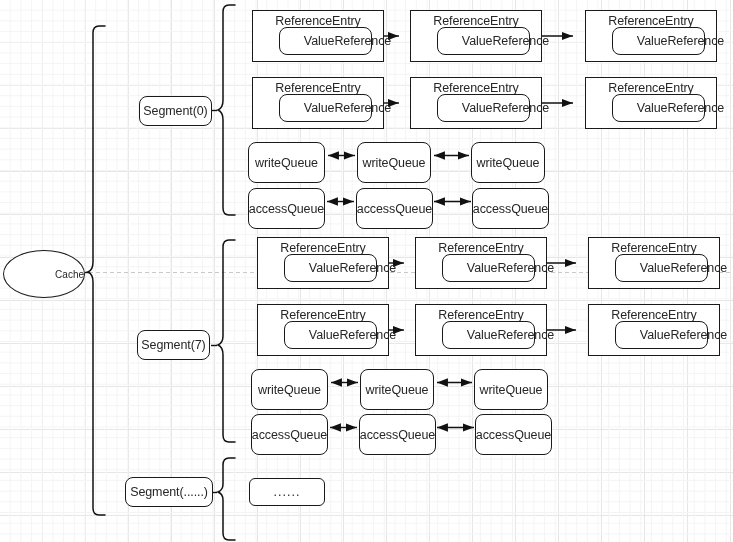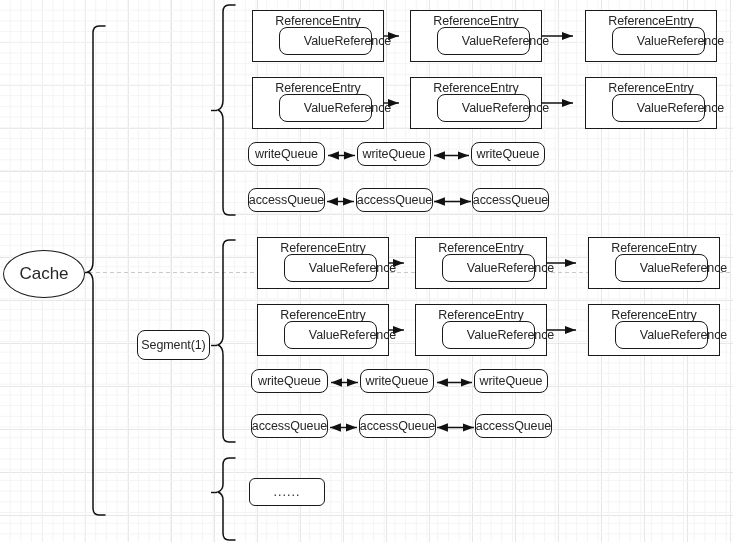--- a/index.html
+++ b/index.html
@@ -57,21 +57,21 @@
     background:#ffffff;
     border:1.3px solid #1a1a1a;
     border-radius:8px;
     font-size:12.5px;
     color:#262626;
     display:flex;align-items:center;justify-content:center;
     white-space:nowrap;
     padding-left:44px;
   }
   .queue{
-    height:24px;
+    height:41px;
     font-size:12.5px;
     border-radius:8px;
   }
   .seg{
     height:30px;
     font-size:12.5px;
     border-radius:8px;
   }
   .dots-box{
     width:76px;height:28px;
@@ -80,22 +80,22 @@
     letter-spacing:1px;
   }
   .cache-ellipse{
     position:absolute;
     left:3px;top:250px;
     width:82px;height:48px;
     box-sizing:border-box;
     background:#ffffff;
     border:1.4px solid #1a1a1a;
     border-radius:50%;
-    display:flex;align-items:center;justify-content:center;
-    font-size:17px;color:#262626;
+    display:flex;align-items:center;justify-content:flex-end;
+    font-size:10px;color:#262626;
   }
   svg.ov{position:absolute;left:0;top:0;width:733px;height:542px;overflow:visible;pointer-events:none;}
   .guide{stroke:#c9c9c9;stroke-width:1;stroke-dasharray:4 3;}
   .ln{stroke:#111;stroke-width:1.4;fill:none;}
   .brace{stroke:#111;stroke-width:1.5;fill:none;stroke-linecap:round;}
 </style>
 </head>
 <body>
 
 <div id="canvas">
@@ -146,22 +146,28 @@
     <line class="ln" marker-end="url(#ar)" marker-start="url(#arS)" x1="437" y1="382.5" x2="472" y2="382.5"></line>
 
     <line class="ln" marker-end="url(#ar)" marker-start="url(#arS)" x1="330" y1="427.5" x2="357" y2="427.5"></line>
     <line class="ln" marker-end="url(#ar)" marker-start="url(#arS)" x1="437" y1="427.5" x2="474" y2="427.5"></line>
   </svg>
 
   <div class="cache-ellipse">
     <span>Cache</span>
   </div>
 
+  <div class="node rounded seg" style="left:139px;top:96px;width:73px;">
+    <span>Segment(0)</span>
+  </div>
   <div class="node rounded seg" style="left:137px;top:330px;width:73px;">
-    <span>Segment(1)</span>
+    <span>Segment(7)</span>
+  </div>
+  <div class="node rounded seg" style="left:125px;top:477px;width:88px;">
+    <span>Segment(......)</span>
   </div>
 
   <div class="node sharp ref-entry" style="left:243px;top:10px;">
     <div class="ref-title">ReferenceEntry</div>
     <div class="val-ref">ValueReference</div>
   </div>
   <div class="node sharp ref-entry" style="left:401px;top:10px;">
     <div class="ref-title">ReferenceEntry</div>
     <div class="val-ref">ValueReference</div>
   </div>

